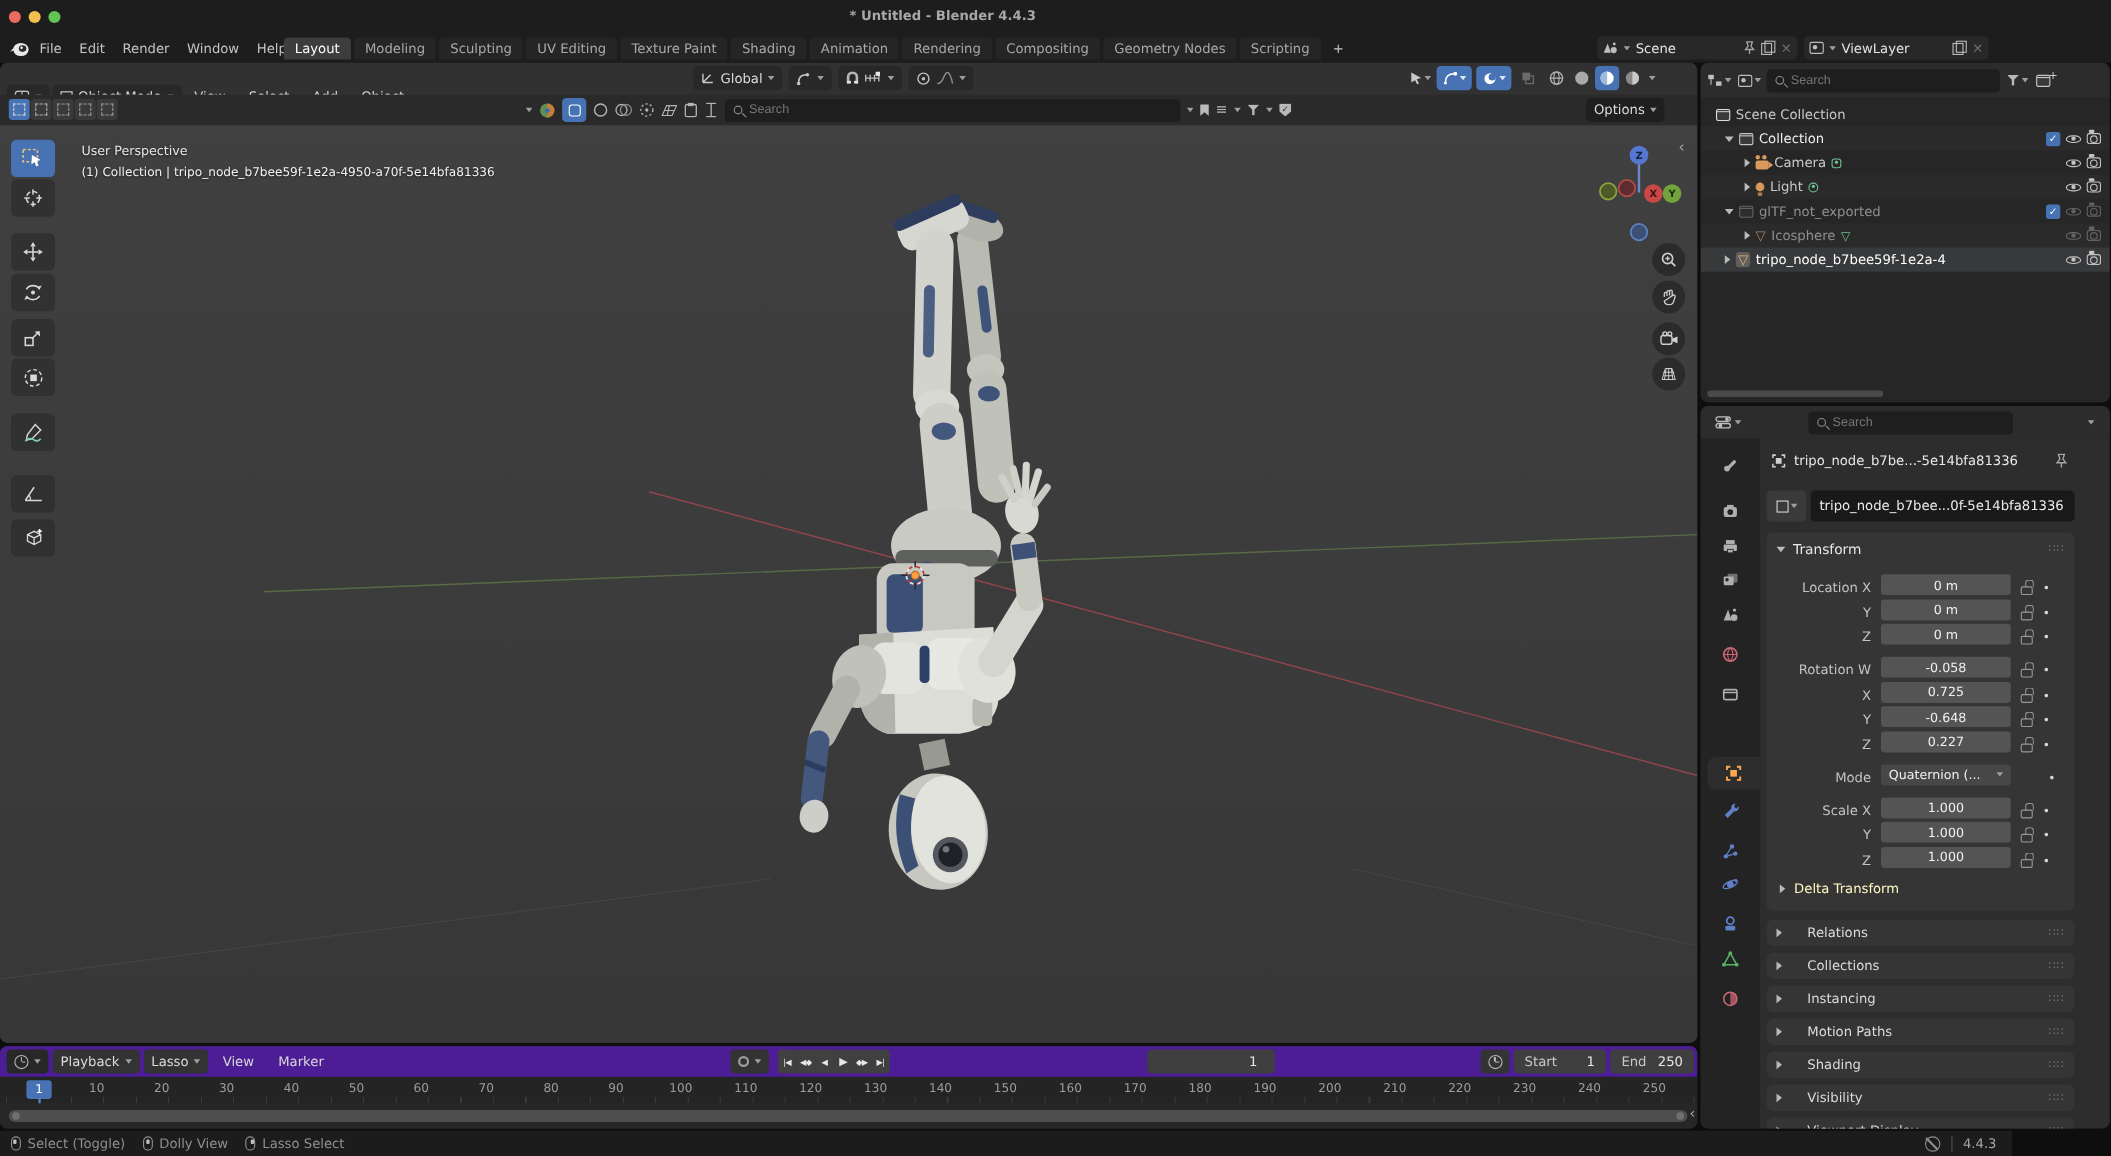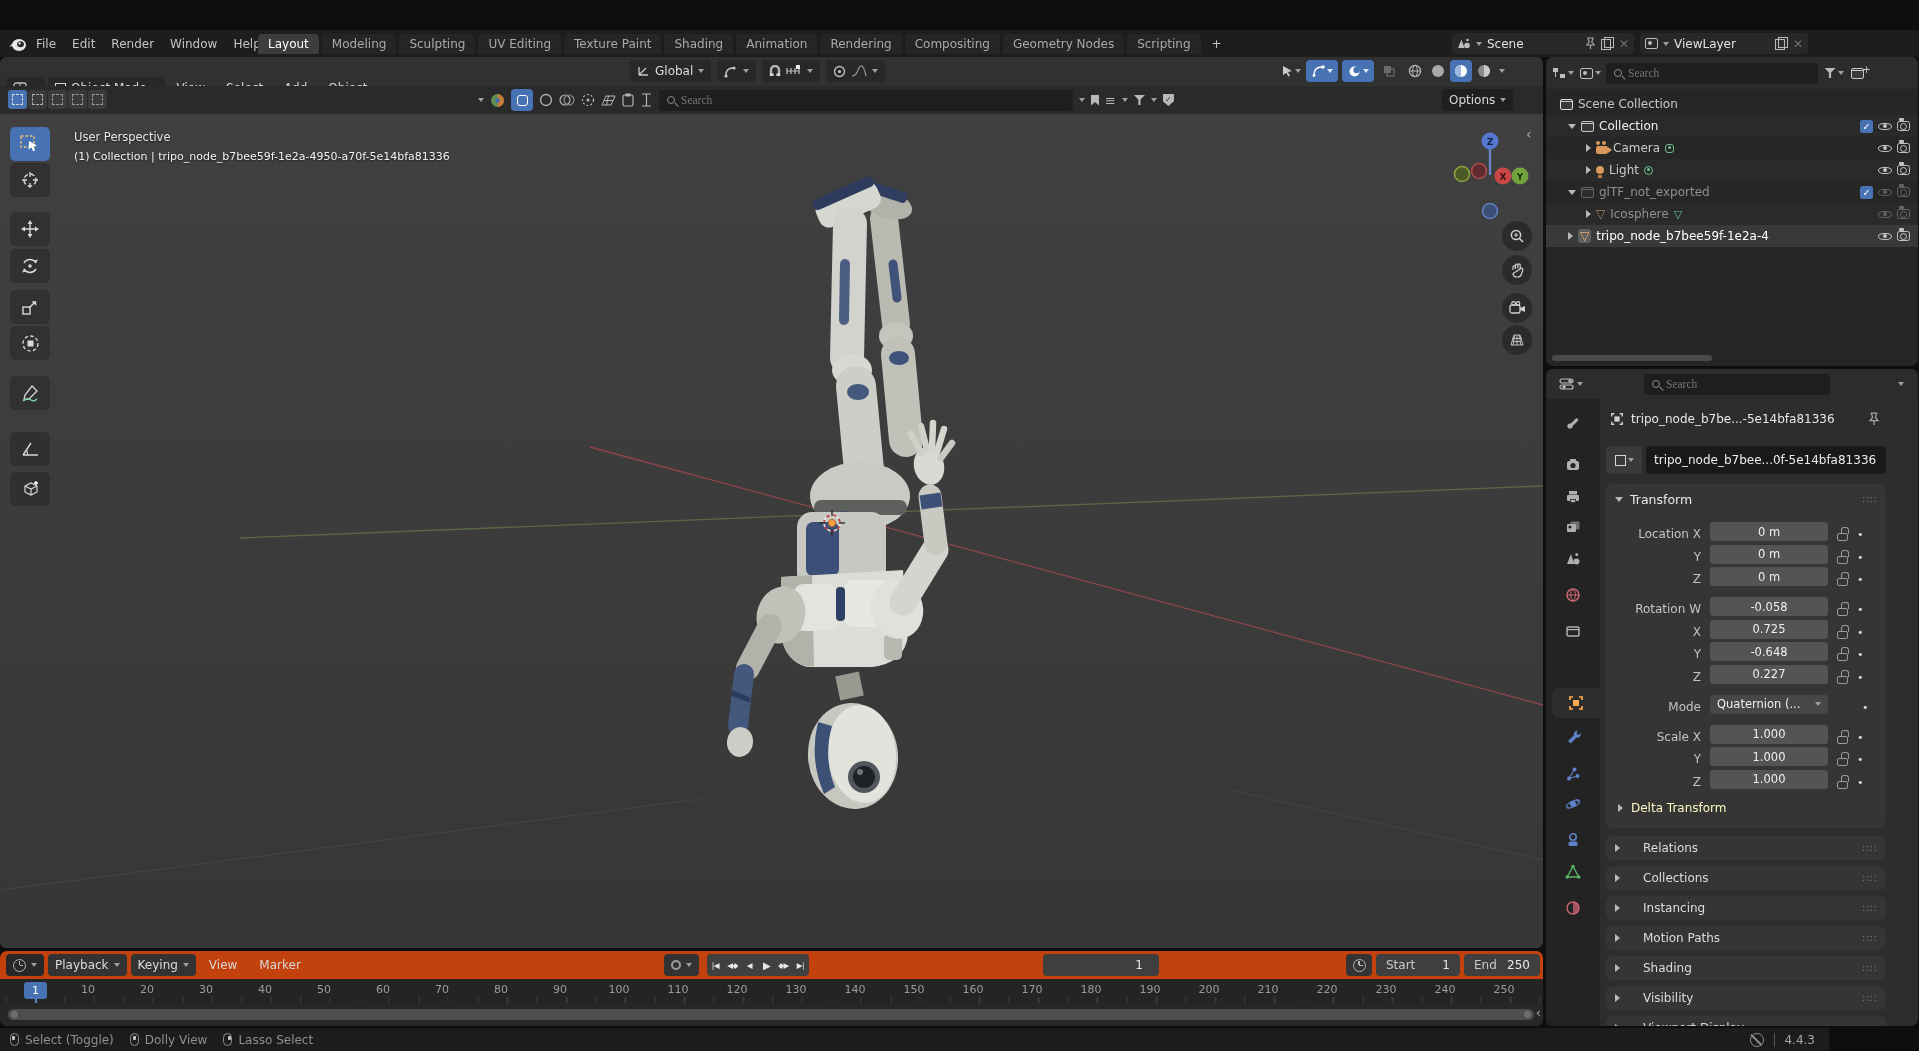--- a/index.html
+++ b/index.html
@@ -19,21 +19,21 @@
   .tab.active{background:#3d3d3d;color:#fdfdfd}
   .selwrap{background:#282828;border-radius:4px;height:21px;display:flex;align-items:center;padding:0 5px;gap:5px}
   
   .cd{width:0;height:0;border-left:3.5px solid transparent;border-right:3.5px solid transparent;border-top:4.5px solid #9f9f9f}
   .tri-r{width:0;height:0;border-top:4px solid transparent;border-bottom:4px solid transparent;border-left:5px solid #b9b9b9}
   .tri-d{width:0;height:0;border-left:4px solid transparent;border-right:4px solid transparent;border-top:5px solid #b9b9b9}
   .dd{background:#282828;border-radius:4px;height:22px;display:inline-flex;align-items:center;padding:0 7px;gap:5px;color:#dcdcdc}
   .ib{width:22px;height:22px;border-radius:4px;display:inline-flex;align-items:center;justify-content:center;color:#c0c0c0;gap:2px}
   .ib.on{background:#4772b3;color:#fff}
   .search{background:#1e1e1e;border-radius:4px;height:21px;display:flex;align-items:center;gap:6px;padding:0 8px}
-  .search input{background:transparent;border:none;outline:none;color:#bdbdbd;font-family:Liberation Serif, serif;font-size:11.5px;width:100%}
+  .search input{background:transparent;border:none;outline:none;color:#bdbdbd;font-family:Liberation Sans, sans-serif;font-size:11.5px;width:100%}
   .search input::placeholder{color:#757575}
   .mag{min-width:8px;width:8px;height:8px;border:1.4px solid #8d8d8d;border-radius:50%;position:relative}
   .mag::after{content:"";position:absolute;width:4.5px;height:1.4px;background:#8d8d8d;transform:rotate(45deg);right:-4px;bottom:-2px}
   .eye{width:14px;height:13px;position:relative;display:inline-block}
   .eye::before{content:"";position:absolute;left:0;right:0;top:3px;bottom:3px;border:1.2px solid #c2c2c2;border-radius:50% / 60%}
   .eye::after{content:"";position:absolute;width:4px;height:4px;background:#c2c2c2;border-radius:50%;left:5px;top:4.5px}
   .cam{width:13px;height:10px;border:1.2px solid #c2c2c2;border-radius:2.5px;position:relative;display:inline-block}
   .cam::before{content:"";position:absolute;width:5px;height:5px;border:1.2px solid #c2c2c2;border-radius:50%;left:2.4px;top:1.4px}
   .cam::after{content:"";position:absolute;width:5px;height:2.5px;background:#c2c2c2;top:-4px;left:1px;border-radius:1px}
   .dim{opacity:.38}
@@ -103,39 +103,47 @@
   .pname{position:absolute;color:#e8e8e8}
   .panel{position:absolute;left:60px;width:280px;background:#353535;border-radius:6px;color:#dcdcdc}
   .prow{display:flex;align-items:flex-end;height:21px;margin-bottom:1.5px}
   .plabel{width:96px;text-align:right;padding-right:9px;color:#c3c3c3;white-space:nowrap}
   .pfield{width:118px;height:19px;background:#545454;border-radius:3px;color:#f0f0f0;display:flex;align-items:center;justify-content:center;font-size:11.5px}
   .pfield.dd2{background:#474747;justify-content:space-between;padding:0 7px}
   .pl{margin-left:9px}
   .cpanel{position:absolute;left:60px;width:280px;height:24px;background:#353535;border-radius:6px;display:flex;align-items:center;padding:0 9px;gap:23px;color:#dcdcdc}
   
   .timeline{left:0;top:951px;width:1543px;height:75px;background:#2e2e2e}
-  .thdr{position:relative;height:28px;background:#c2410c}
+  .thdr{position:relative;height:28px;background:#4c1d95}
   .ruler{position:absolute;left:0;top:28px;width:1543px;height:24px;background:#242424;overflow:hidden}
   .ruler .mticks{position:absolute;left:0;bottom:0;width:1543px;height:6px;
      background:repeating-linear-gradient(90deg,#3b3b3b 0 1px,transparent 1px 29.5px);background-position:5.5px 0}
   .tick{position:absolute;top:4px;transform:translateX(-50%);color:#9c9c9c;font-size:11px}
   .tscroll{position:absolute;left:0;top:52px;width:1543px;height:23px;background:#272727}
   .tbar{position:absolute;left:8px;top:6px;width:1526px;height:11px;background:#4e4e4e;border-radius:6px}
   .knob{position:absolute;top:2px;width:7px;height:7px;border-radius:50%;background:#6f6f6f}
   .tbtn{width:17px;height:22px;background:#404040;display:inline-flex;align-items:center;justify-content:center;color:#e8e8e8;font-size:7.5px;letter-spacing:-.5px}
   .tfield{position:absolute;top:3px;height:22px;background:#3f3f3f;border-radius:4px;display:flex;align-items:center;color:#e8e8e8}
   
   .statusbar{position:absolute;left:0;top:1028px;width:1829px;height:23px;background:#1c1c1c;display:flex;align-items:center;color:#8f8f8f}
   .gz text{font-family:"DejaVu Sans",sans-serif;font-weight:bold}
 </style>
 </head>
 <body>
 
 <div class="app">
 
+  <div class="titlebar">
+    <div class="row" style="position:absolute;left:8px;top:10px;gap:7px">
+      <div class="light" style="background:#ec6a5e"></div>
+      <div class="light" style="background:#f4bf4f"></div>
+      <div class="light" style="background:#61c454"></div>
+    </div>
+    <div class="title">* Untitled - Blender 4.4.3</div>
+  </div>
 
   <div class="topbar">
     <div class="row" style="position:absolute;left:8px;top:2px;height:23px">
       <svg width="20" height="16" viewBox="0 0 20 16">
         <ellipse cx="11" cy="9" rx="7" ry="6" fill="#e8e8e8"></ellipse>
         <ellipse cx="12.5" cy="8.2" rx="3.4" ry="3" fill="#2a2a2a"></ellipse>
         <circle cx="11.6" cy="7.4" r="1.1" fill="#fff"></circle>
         <path d="M1 11 L7 5 L9 8 Z" fill="#e8e8e8"></path>
       </svg>
       <span class="tmenu">File</span>
@@ -897,21 +905,21 @@
       <div class="row" style="position:absolute;left:6px;top:3px;gap:4px">
         <div class="dd">
           <span class="clockicon"></span>
           <span class="cd"></span>
         </div>
         <div class="dd" style="background:#333">
           <span>Playback</span>
             <span class="cd"></span>
         </div>
         <div class="dd" style="background:#333">
-          <span>Keying</span>
+          <span>Lasso</span>
             <span class="cd"></span>
         </div>
         <span class="hmenu">View</span>
         <span class="hmenu">Marker</span>
       </div>
       <div class="row" style="position:absolute;left:664px;top:3px;gap:2px">
         <div class="dd" style="background:#333">
           <span class="ring"></span>
           <span class="cd"></span>
         </div>

